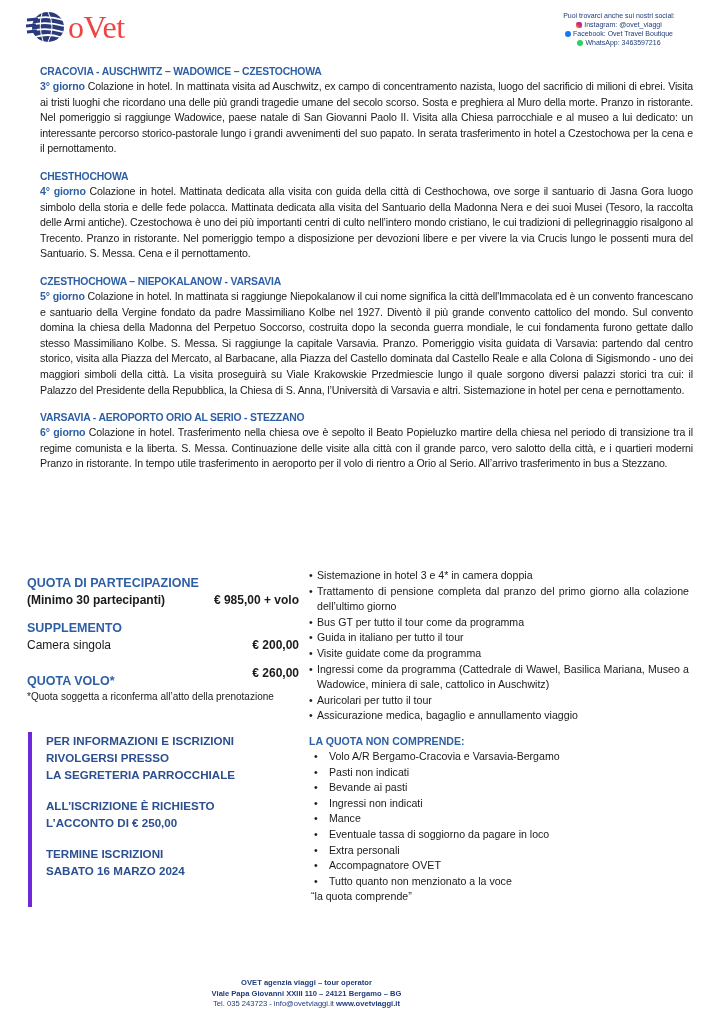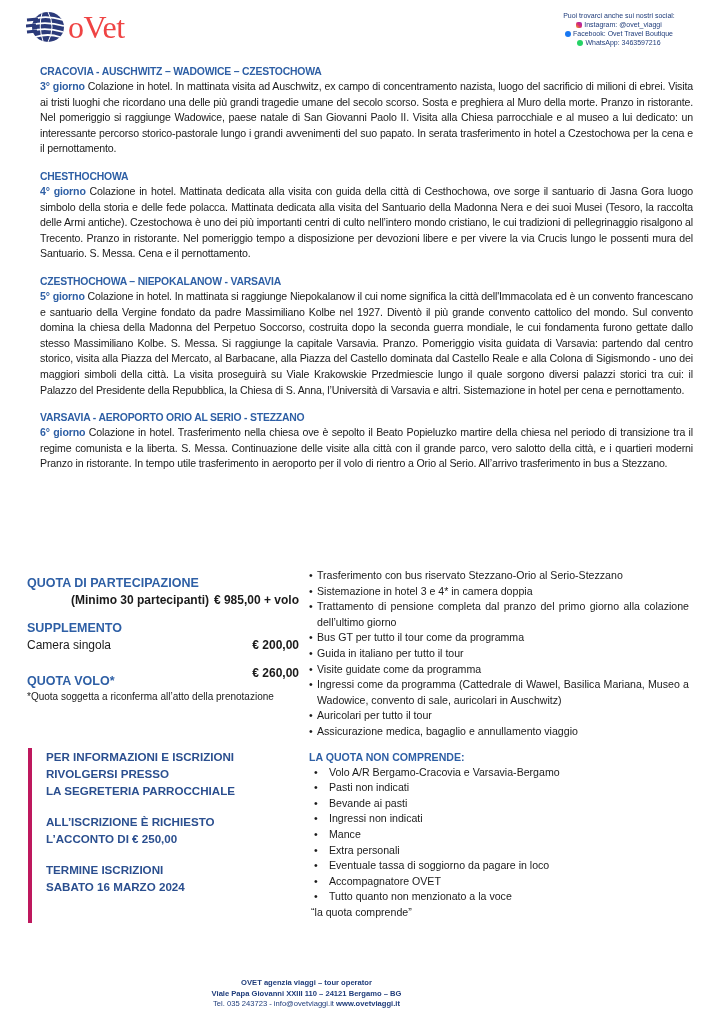--- a/index.html
+++ b/index.html
@@ -16,34 +16,34 @@
 
     .itinerary { position: absolute; left: 40px; top: 64px; width: 653px; font-size: 10.6px; line-height: 15.6px; }
     .section { margin-bottom: 12px; }
     .section h2 { margin: 0; font-size: 10.4px; font-weight: bold; color: #2e5fa5; letter-spacing: -0.2px; line-height: 15px; }
     .section p { margin: 0; text-align: justify; letter-spacing: -0.15px; }
     .day { color: #2e5fa5; font-weight: bold; }
 
     .quote-left { position: absolute; left: 27px; top: 567px; width: 272px; font-size: 12px; }
     .ql-head { color: #2e5fa5; font-weight: bold; font-size: 12.5px; line-height: 17px; margin-top: 8px; }
     .ql-row { display: flex; justify-content: space-between; line-height: 17px; }
-    .ql-row.bold { font-weight: bold; margin-left: 44px; }
+    .ql-row.bold { font-weight: bold; }
     .ql-block { margin-bottom: 11px; }
     .note { font-size: 10px; line-height: 14px; text-align: justify; }
 
     .quote-right { position: absolute; left: 309px; top: 568px; width: 380px; font-size: 10.6px; line-height: 15.6px; }
     .qr-head { color: #2e5fa5; font-weight: bold; font-size: 10.6px; line-height: 15px; }
     .qr-list { list-style: none; margin: 0 0 10px 0; padding: 0; }
     .qr-list li { position: relative; padding-left: 8px; text-align: justify; }
     .qr-list li::before { content: "•"; position: absolute; left: 0; }
     .qr-list.non li { padding-left: 20px; }
     .qr-list.non li::before { left: 5px; }
     .qr-tail { padding-left: 2px; }
 
-    .info-box { position: absolute; left: 28px; top: 748px; width: 260px; height: 175px; border-left: 4px solid #be185d; padding-left: 14px; box-sizing: border-box; }
+    .info-box { position: absolute; left: 28px; top: 732px; width: 260px; height: 175px; border-left: 4px solid #6d28d9; padding-left: 14px; box-sizing: border-box; }
     .info-box p { margin: 0 0 14px 0; font-weight: bold; color: #2b4f8f; font-size: 11.6px; line-height: 17px; }
 
     .footer { position: absolute; left: 0; width: 613px; top: 978px; text-align: center; font-size: 7.6px; line-height: 10.5px; color: #1f3c7a; }
     .footer .b { font-weight: bold; }
   </style>
 </head>
 <body>
 
 <div class="logo">
   <svg width="40" height="34" viewBox="0 0 40 34">
@@ -109,39 +109,38 @@
     <div class="ql-row">
       <span class="ql-head">QUOTA VOLO*</span>
       <span style="font-weight:bold;line-height:17px">€ 260,00</span>
     </div>
     <div class="note">*Quota soggetta a riconferma all’atto della prenotazione</div>
   </div>
 </div>
 
 <div class="quote-right">
   <ul class="qr-list">
-    <li>  Trasferimento con bus riservato Stezzano-Orio al Serio-Stezzano</li>
     <li>Sistemazione in hotel 3 e 4* in camera doppia</li>
     <li>Trattamento di pensione completa dal pranzo del primo giorno alla colazione dell’ultimo giorno</li>
     <li>Bus GT per tutto il tour come da programma</li>
     <li>Guida in italiano per tutto il tour</li>
     <li>Visite guidate come da programma</li>
-    <li>Ingressi come da programma (Cattedrale di Wawel, Basilica Mariana, Museo a Wadowice, convento di sale, auricolari in Auschwitz)</li>
+    <li>Ingressi come da programma (Cattedrale di Wawel, Basilica Mariana, Museo a Wadowice, miniera di sale, cattolico in Auschwitz)</li>
     <li>Auricolari per tutto il tour</li>
     <li>Assicurazione medica, bagaglio e annullamento viaggio</li>
   </ul>
   <div class="qr-head">LA QUOTA NON COMPRENDE:</div>
   <ul class="qr-list non" style="margin-bottom:0">
     <li>Volo A/R Bergamo-Cracovia e Varsavia-Bergamo</li>
     <li>Pasti non indicati</li>
     <li>Bevande ai pasti</li>
     <li>Ingressi non indicati</li>
     <li>Mance</li>
+    <li>Eventuale tassa di soggiorno da pagare in loco</li>
     <li>Extra personali</li>
-    <li>Eventuale tassa di soggiorno da pagare in loco</li>
     <li>Accompagnatore OVET</li>
     <li>Tutto quanto non menzionato a la voce</li>
   </ul>
   <div class="qr-tail">“la quota comprende”</div>
 </div>
 
 <div class="info-box">
   <p>
     <span>PER INFORMAZIONI E ISCRIZIONI</span><br>
     <span>RIVOLGERSI PRESSO</span><br>

